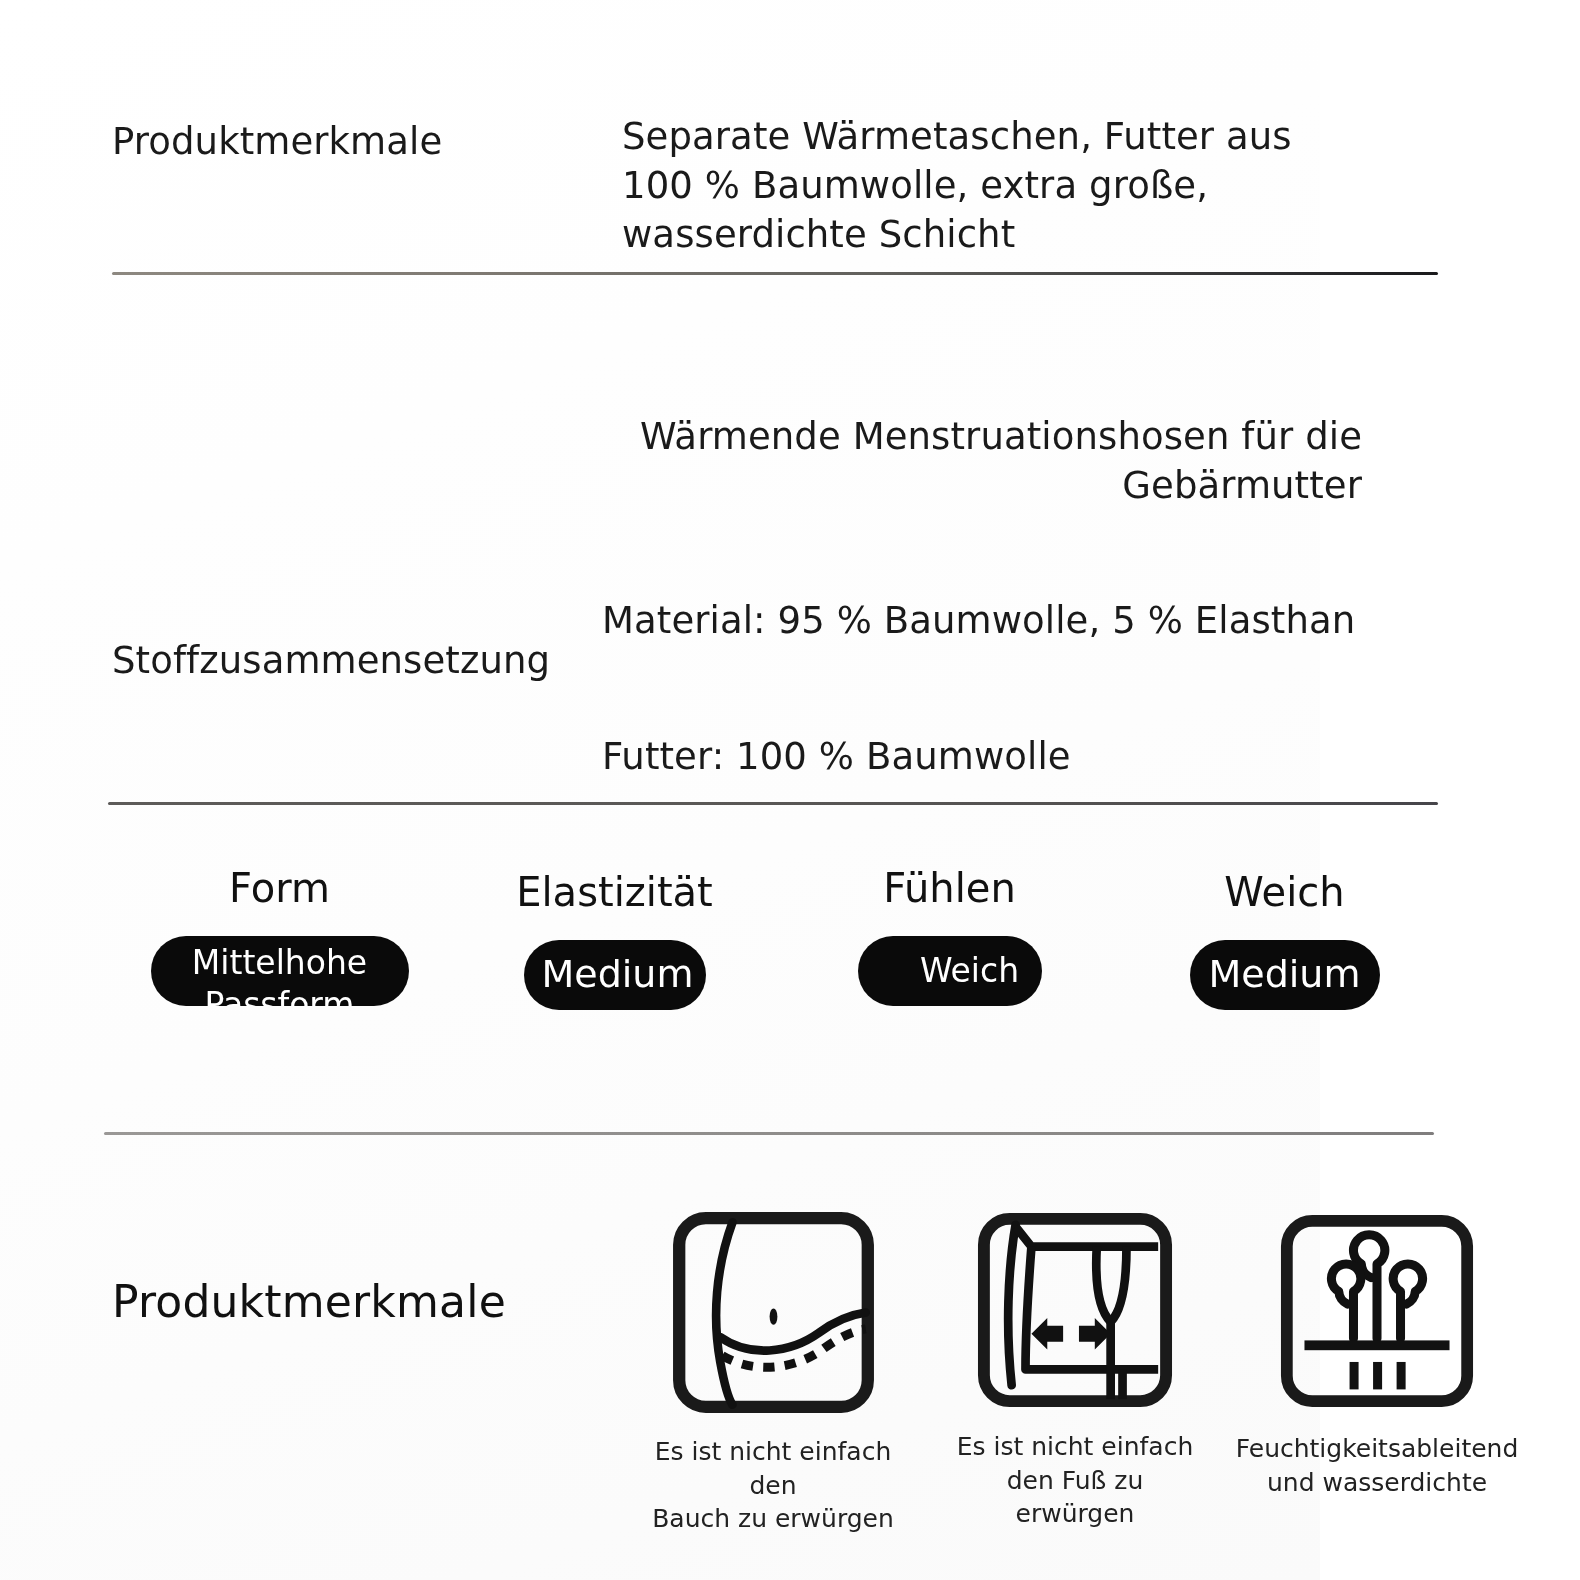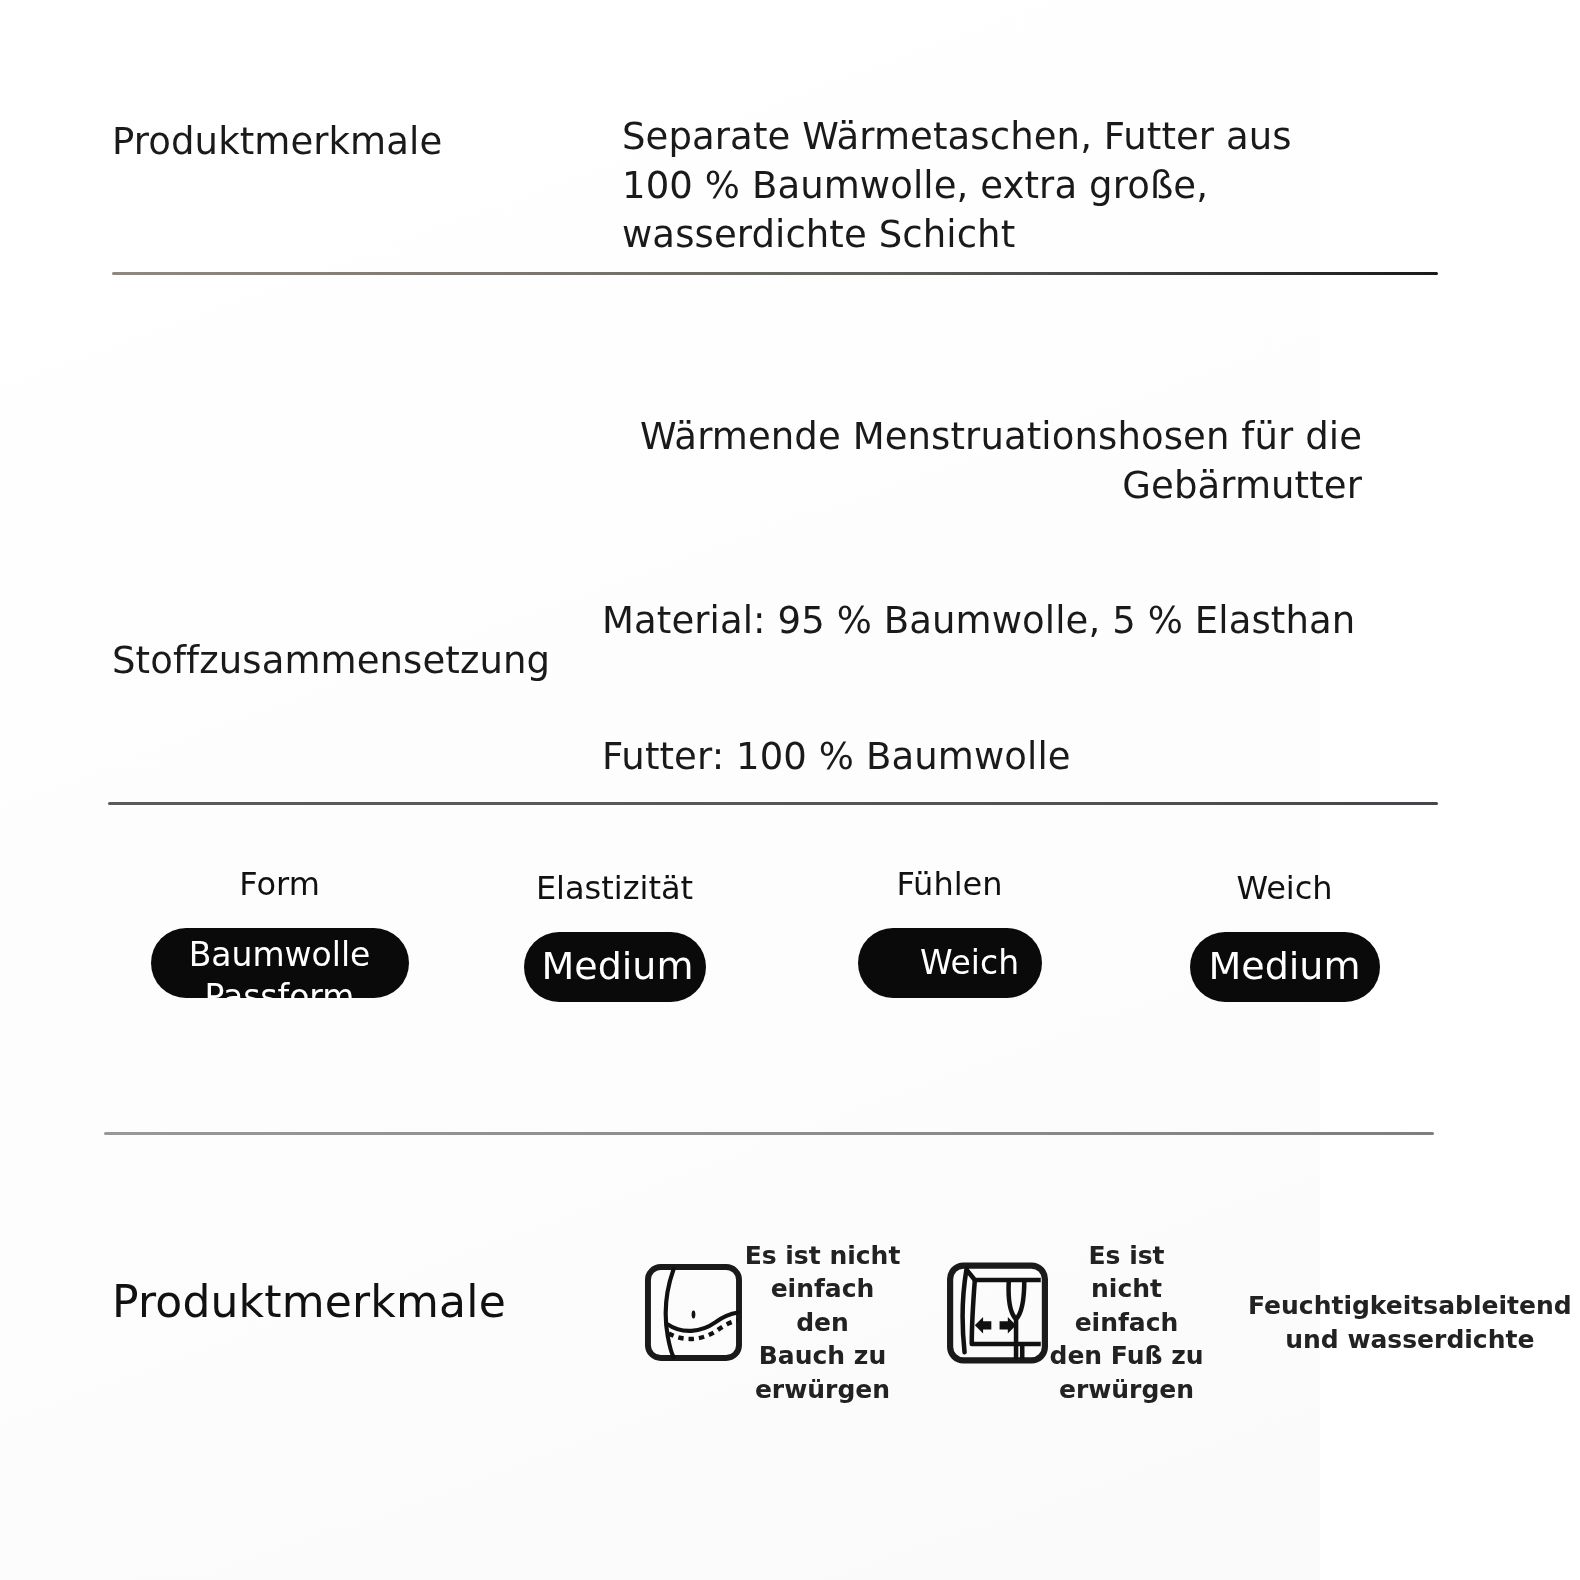--- a/index.html
+++ b/index.html
@@ -116,21 +116,21 @@
     display: flex;
   }
   .attr-cell {
     flex: 1 1 0;
     display: flex;
     flex-direction: column;
     align-items: center;
     position: relative;
   }
   .attr-title {
-    font-size: 32px;
+    font-size: 40px;
     line-height: 1;
     color: #111111;
     white-space: nowrap;
     text-align: center;
   }
   .attr-pill {
     margin-top: 28px;
     height: 70px;
     border-radius: 38px;
     background: #0a0a0a;
@@ -210,23 +210,22 @@
   }
   .feature-items {
     display: flex;
     flex: 1 1 auto;
     gap: 44px;
     padding-left: 12px;
   }
   .feature-item {
     width: 258px;
     display: flex;
-    flex-direction: row;
+    flex-direction: column;
     align-items: center;
-    font-weight: bold;
   }
   .feature-icon {
     width: 205px;
     height: 205px;
     display: block;
   }
   .feature-caption {
     margin-top: 20px;
     font-size: 25px;
     line-height: 1.34;
@@ -258,21 +257,21 @@
     </div>
   </div>
 
   <div class="divider" id="divider-2" data-name="divider-2"></div>
 
   <div class="attr-row" data-name="attribute-badge-row">
 
     <div class="attr-cell" data-name="attr-cell-0">
       <div class="attr-title" data-name="attr-title-form">Form</div>
       <div class="attr-pill" data-name="attr-pill-form">
-        <span class="pill-text" data-name="attr-pill-form-label">Baumwolle Passform</span>
+        <span class="pill-text" data-name="attr-pill-form-label">Mittelhohe Passform</span>
       </div>
     </div>
 
     <div class="attr-cell" data-name="attr-cell-1">
       <div class="attr-title" data-name="attr-title-elasticity">Elastizität</div>
       <div class="attr-pill" data-name="attr-pill-elasticity">
         <span class="pill-text" data-name="attr-pill-elasticity-label">Medium</span>
       </div>
     </div>
 

